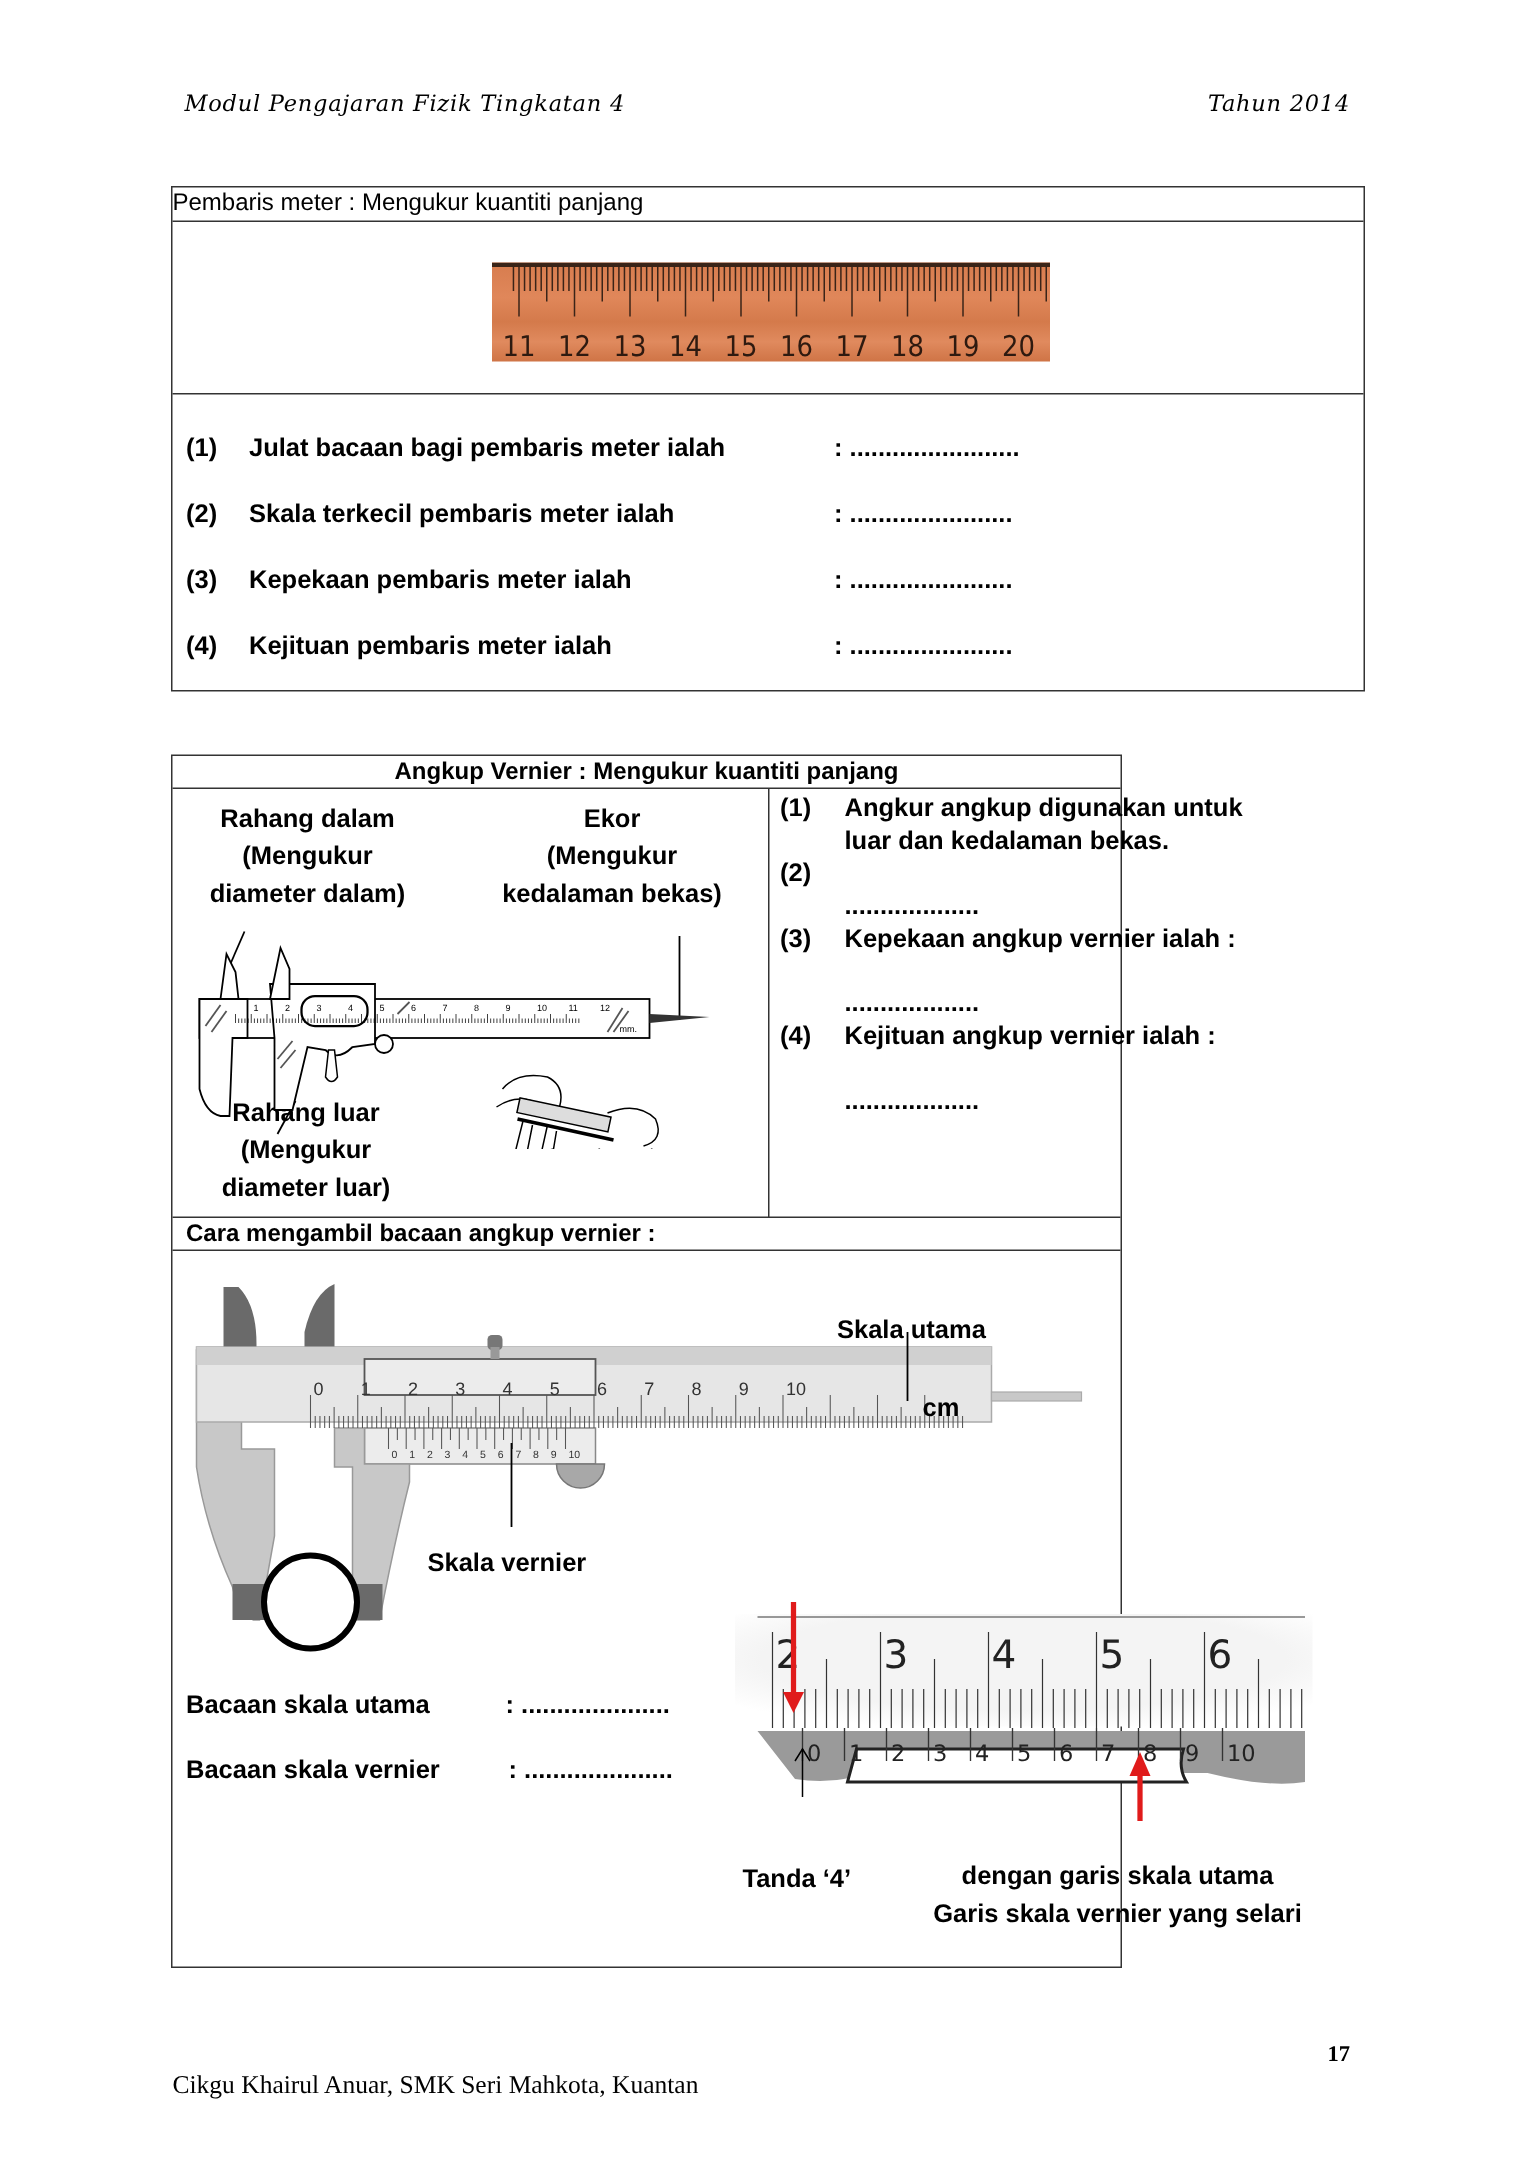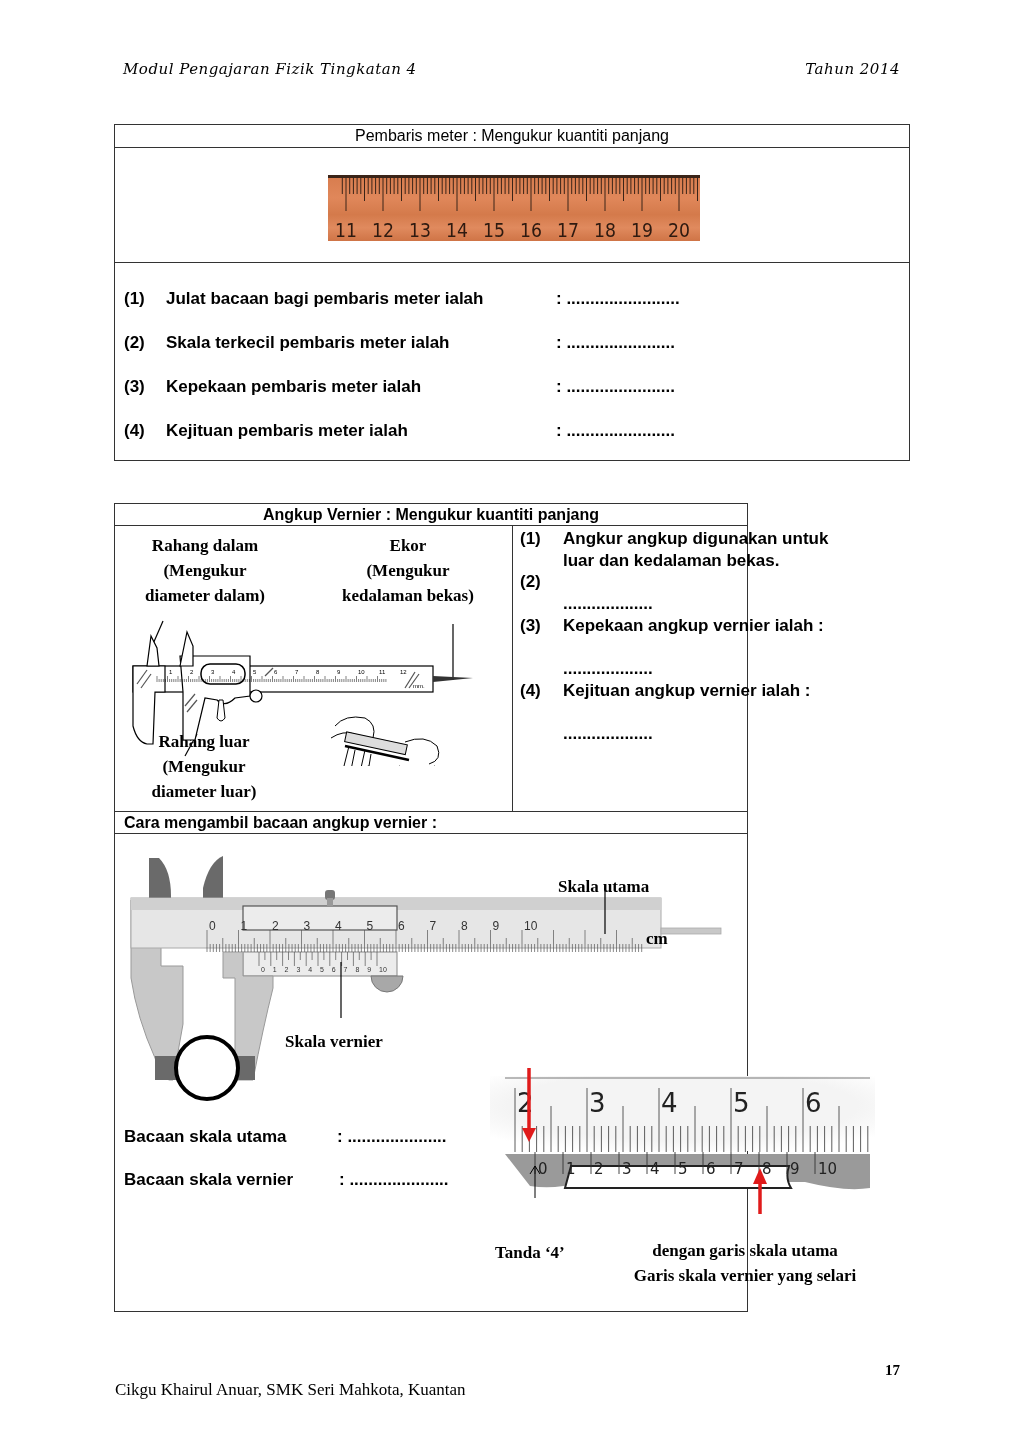--- a/index.html
+++ b/index.html
@@ -9,36 +9,36 @@
   .hdr { position: absolute; top: 60px; font-family: "DejaVu Serif", serif; font-style: italic; font-size: 15px; letter-spacing: 0.5px; }
   .hdr-left { left: 123px; }
   .hdr-right { right: 124px; }
 
   .ftr { position: absolute; top: 1380px; font-family: "Liberation Serif", serif; font-size: 17px; }
   .ftr-left { left: 115px; }
   .ftr-right { right: 124px; font-size: 15px; font-weight: bold; top: 1362px; }
 
   
   .box1 { position: absolute; left: 114px; top: 124px; width: 796px; height: 337px; border: 1px solid #333; }
-  .box1 .title { height: 23px; border-bottom: 1px solid #333; text-align: center; font-size: 16px; line-height: 22px; font-stretch: condensed; }
+  .box1 .title { height: 23px; border-bottom: 1px solid #333; font-size: 16px; line-height: 22px; font-stretch: condensed; }
   .box1 .img-row { height: 115px; border-bottom: 1px solid #333; position: relative; }
   .ruler { position: absolute; left: 213px; top: 27px; width: 372px; height: 66px; background: linear-gradient(180deg, #d77c4e 0%, #e0875a 35%, #d47a4b 60%, #e08a5e 80%, #cf7446 100%); }
   .ruler svg { position: absolute; left: 0; top: 0; }
   .q-list { position: absolute; left: 9px; top: 164px; width: 700px; }
   .q-row { position: relative; height: 44px; font-size: 17px; font-weight: bold; }
   .q-row .num { position: absolute; left: 0; top: 0; }
   .q-row .txt { position: absolute; left: 42px; top: 0; }
   .q-row .ans { position: absolute; left: 432px; top: 0; }
 
   
   .box2 { position: absolute; left: 114px; top: 503px; width: 634px; height: 809px; border: 1px solid #333; }
   .box2 .title { height: 22px; border-bottom: 1px solid #333; text-align: center; font-size: 16px; line-height: 22px; font-weight: bold; }
   .upper { position: relative; height: 286px; border-bottom: 1px solid #333; }
   .upper .divider { position: absolute; left: 397px; top: 0; width: 1px; height: 286px; background: #333; }
-  .lbl { position: absolute; font-size: 17px; font-weight: bold; text-align: center; line-height: 25px; font-family: Liberation Serif, serif; }
+  .lbl { position: absolute; font-size: 17px; font-weight: bold; text-align: center; line-height: 25px; }
   .right-list { position: absolute; left: 405px; top: 2px; width: 380px; font-size: 17px; font-weight: bold; line-height: 21.5px; }
   .right-list .item { position: relative; padding-left: 43px; }
   .right-list .item .num { position: absolute; left: 0; top: 0; }
   .right-list .dots { padding-left: 43px; }
   .cara { height: 22px; border-bottom: 1px solid #333; font-size: 16px; font-weight: bold; line-height: 21px; padding-left: 9px; }
   .lower { position: relative; height: 476px; }
   .bac { position: absolute; left: 9px; font-size: 17px; font-weight: bold; }
   .bac .colon { position: absolute; left: 213px; white-space: nowrap; }
   .illus { position: absolute; }
 </style>
@@ -616,21 +616,21 @@
           <text x="232.4" y="124" font-size="7" font-family="Liberation Sans, sans-serif" fill="#333">8</text>
           <text x="244.2" y="124" font-size="7" font-family="Liberation Sans, sans-serif" fill="#333">9</text>
           <text x="256" y="124" font-size="7" font-family="Liberation Sans, sans-serif" fill="#333">10</text>
         </g>
 
       <line x1="482" y1="40" x2="482" y2="86" stroke="#000" stroke-width="1.2"></line>
       <line x1="218" y1="114" x2="218" y2="170" stroke="#000" stroke-width="1.2"></line>
     </svg>
 
     <div class="lbl" style="left:443px; top:40px;">Skala utama</div>
-    <div class="lbl" style="left:531px; top:92px;">cm</div>
+    <div class="lbl" style="left:500px; top:92px;">cm</div>
     <div class="lbl" style="left:170px; top:195px;">Skala vernier</div>
 
     <svg class="illus" style="left:370px; top:232px;" width="400" height="150">
       <defs>
         <radialGradient id="vig" cx="50%" cy="40%" r="65%">
           <stop offset="70%" stop-color="#f4f4f4"></stop>
           <stop offset="100%" stop-color="#ffffff"></stop>
         </radialGradient>
       </defs>
       <rect x="5" y="10" width="385" height="75" fill="url(#vig)"></rect>

